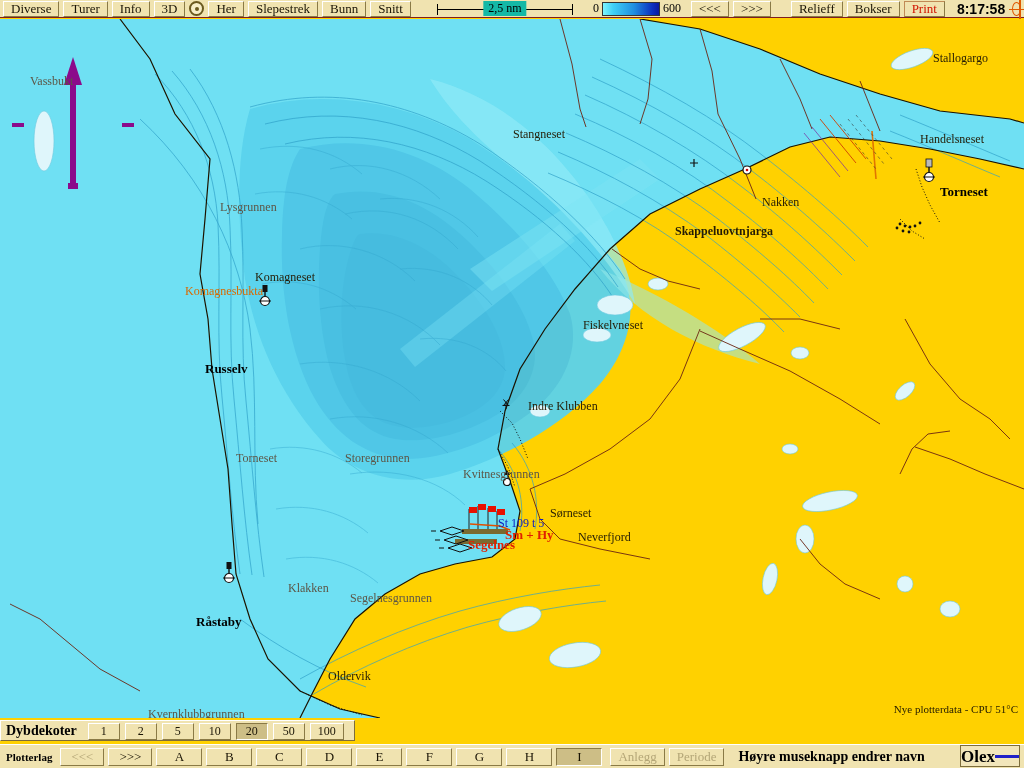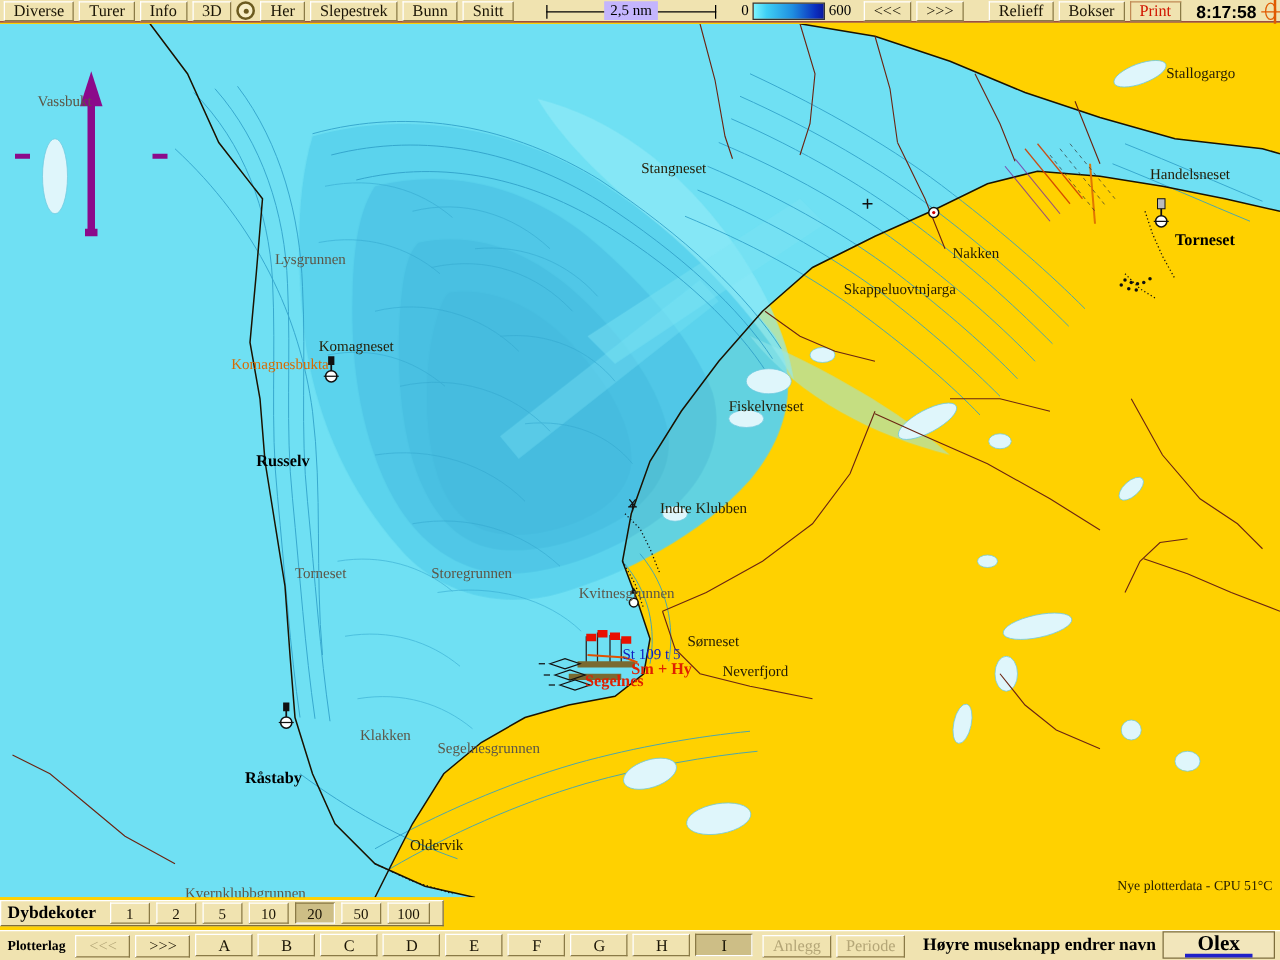--- a/index.html
+++ b/index.html
@@ -88,21 +88,21 @@
     height: 1px; background: #000;
   }
   .sb-tick {
     position: absolute; top: 3px; width: 1px; height: 11px; background: #000;
   }
   .sb-tick.left { left: 8px; }
   .sb-tick.right { right: 8px; }
   .sb-label {
     position: absolute; left: 50%; top: 0px;
     transform: translateX(-50%);
-    background: #c4b5fd;
+    background: #14b8a6;
     padding: 0 5px;
     font-size: 12px;
     color: #000;
   }
   
   #depthlegend {
     display: flex; align-items: center; gap: 3px; margin-left: 8px;
   }
   #depthlegend .num { font-size: 12px; color: #000; }
   .gradbar {
@@ -227,24 +227,24 @@
     font-family: "Liberation Serif", serif;
     font-weight: bold;
     font-size: 14px;
     color: #000;
     margin-left: 10px;
     white-space: nowrap;
   }
   #logo {
     position: absolute;
     right: 4px; top: 745px;
-    width: 90px; height: 22px;
+    width: 60px; height: 22px;
     background: #f2e6bb;
     border: 1px solid #7d6d3c;
-    display: flex; flex-direction: column;
+    display: flex; flex-direction: row;
     align-items: center; justify-content: center;
     box-sizing: border-box;
   }
   #logo .word {
     font-family: "Liberation Serif", serif;
     font-weight: bold;
     font-size: 17px;
     color: #000;
     line-height: 15px;
   }
@@ -536,21 +536,21 @@
     </svg>
 
     <div id="statusnote">Nye plotterdata - CPU 51°C</div>
     <div id="map-labels">
         <div class="mlabel feature" style="left: 30px; top: 55px;">Vassbukt</div>
         <div class="mlabel place" style="left: 513px; top: 108px;">Stangneset</div>
         <div class="mlabel place" style="left: 933px; top: 32px;">Stallogargo</div>
         <div class="mlabel place" style="left: 920px; top: 113px;">Handelsneset</div>
         <div class="mlabel town" style="left: 940px; top: 165px;">Torneset</div>
         <div class="mlabel place" style="left: 762px; top: 176px;">Nakken</div>
-        <div class="mlabel place" style="left: 675px; top: 205px;">Skappeluovtnjarga</div>
+        <div class="mlabel place" style="left: 675px; top: 205px; font-weight: bold;">Skappeluovtnjarga</div>
         <div class="mlabel feature" style="left: 220px; top: 181px;">Lysgrunnen</div>
         <div class="mlabel place" style="left: 255px; top: 251px;">Komagneset</div>
         <div class="mlabel orange" style="left: 185px; top: 265px;">Komagnesbukta</div>
         <div class="mlabel place" style="left: 583px; top: 299px;">Fiskelvneset</div>
         <div class="mlabel town" style="left: 205px; top: 342px;">Russelv</div>
         <div class="mlabel place" style="left: 528px; top: 380px;">Indre Klubben</div>
         <div class="mlabel feature" style="left: 236px; top: 432px;">Torneset</div>
         <div class="mlabel feature" style="left: 345px; top: 432px;">Storegrunnen</div>
         <div class="mlabel feature" style="left: 463px; top: 448px;">Kvitnesgrunnen</div>
         <div class="mlabel place" style="left: 550px; top: 487px;">Sørneset</div>

